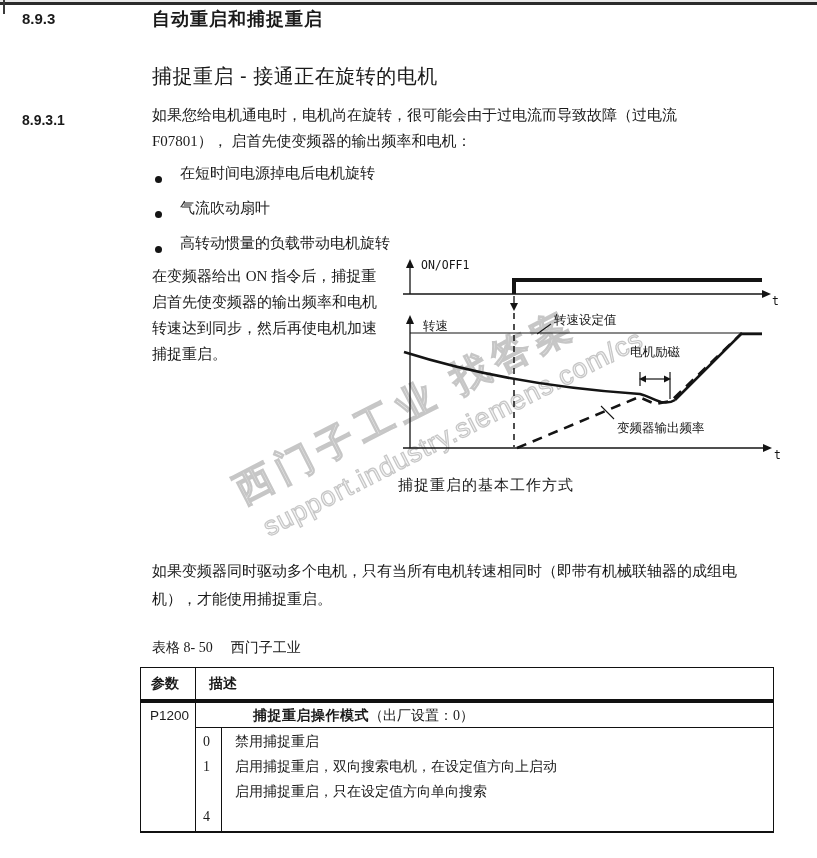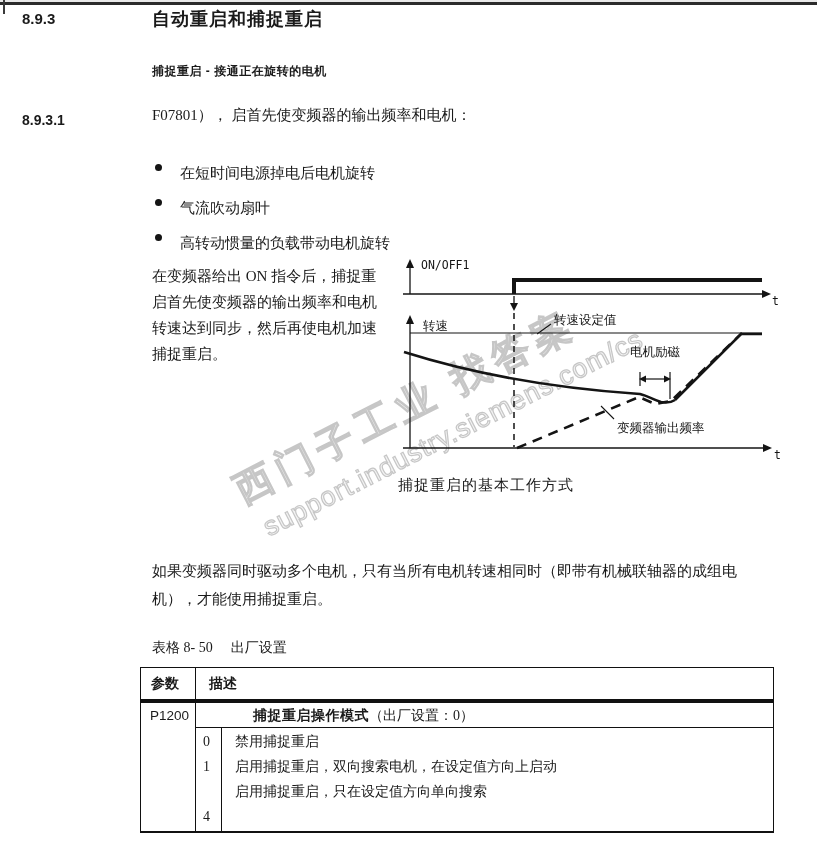--- a/index.html
+++ b/index.html
@@ -11,28 +11,28 @@
   .abs{position:absolute;}
   .sans{font-family:"Liberation Sans","DejaVu Sans",sans-serif;}
 
   .top-strip{left:0;top:0;width:817px;height:2px;background:#e9e9e9;}
   .top-rule{left:0;top:2px;width:817px;height:3px;background:#2b2b2b;}
   .corner-tick{left:3px;top:0;width:2px;height:14px;background:#3a3a3a;}
 
   .sec-num{left:22px;top:10px;font-size:15px;font-weight:bold;}
   .sec-title{left:152px;top:7px;font-size:18px;font-weight:bold;letter-spacing:1px;}
   .subsec-num{left:22px;top:66px;font-size:14px;font-weight:bold;margin-top:46px;}
-  .subsec-title{left:152px;top:63px;font-size:12px;font-weight:bold;letter-spacing:0.5px;}
+  .subsec-title{left:152px;top:63px;font-size:20px;font-weight:normal;letter-spacing:0.5px;}
 
   .bodytext{font-size:15px;line-height:26px;white-space:nowrap;}
   .intro{left:152px;top:102px;}
   .side-note{left:152px;top:263px;}
   .para2{left:152px;top:557px;line-height:28px;}
 
-  .bullet-row{left:155px;display:flex;align-items:flex-start;font-size:15px;}
+  .bullet-row{left:155px;display:flex;align-items:flex-end;font-size:15px;}
   .bullet-dot{width:7px;height:7px;border-radius:50%;background:#141414;margin-right:18px;flex:0 0 auto;}
 
   .watermark{
     left:226px;top:470px;transform:rotate(-27deg);transform-origin:left top;
     color:rgba(214,214,214,0.28);
     -webkit-text-stroke:1.2px #c6c6c6;
     white-space:nowrap;z-index:0;
     font-family:"Liberation Sans","DejaVu Sans",sans-serif;
   }
   .watermark .wm1{font-size:38px;letter-spacing:7px;font-weight:bold;}
@@ -83,20 +83,21 @@
     <div class="wm2">support.industry.siemens.com/cs</div>
   </div>
 
   <div class="abs sec-num sans">8.9.3</div>
   <div class="abs sec-title sans">自动重启和捕捉重启</div>
 
   <div class="abs subsec-num sans">8.9.3.1</div>
   <div class="abs subsec-title sans">捕捉重启 - 接通正在旋转的电机</div>
 
   <div class="abs intro bodytext">
+    <div>如果您给电机通电时，电机尚在旋转，很可能会由于过电流而导致故障（过电流</div>
     <div>F07801）， 启首先使变频器的输出频率和电机：</div>
   </div>
 
   <div class="abs bullet-row" style="top:164px;">
     <span class="bullet-dot"></span>
     <span>在短时间电源掉电后电机旋转</span>
   </div>
   <div class="abs bullet-row" style="top:199px;">
     <span class="bullet-dot"></span>
     <span>气流吹动扇叶</span>
@@ -154,21 +155,21 @@
   </svg>
 
   <div class="abs fig-caption">捕捉重启的基本工作方式</div>
 
   <div class="abs para2 bodytext">
     <div>如果变频器同时驱动多个电机，只有当所有电机转速相同时（即带有机械联轴器的成组电</div>
     <div>机），才能使用捕捉重启。</div>
   </div>
 
   <div class="abs tbl-caption">
-    <span>表格 8- 50</span><span class="cap-title">出厂设置</span>
+    <span>表格 8- 50</span><span class="cap-title">西门子工业</span>
   </div>
 
   <div class="abs param-table">
     <div class="pt vline1"></div>
     <div class="pt hdr-rule"></div>
     <div class="pt subhdr-rule"></div>
     <div class="pt vline2"></div>
 
     <div class="pt hdr-param">参数</div>
     <div class="pt hdr-desc">描述</div>

